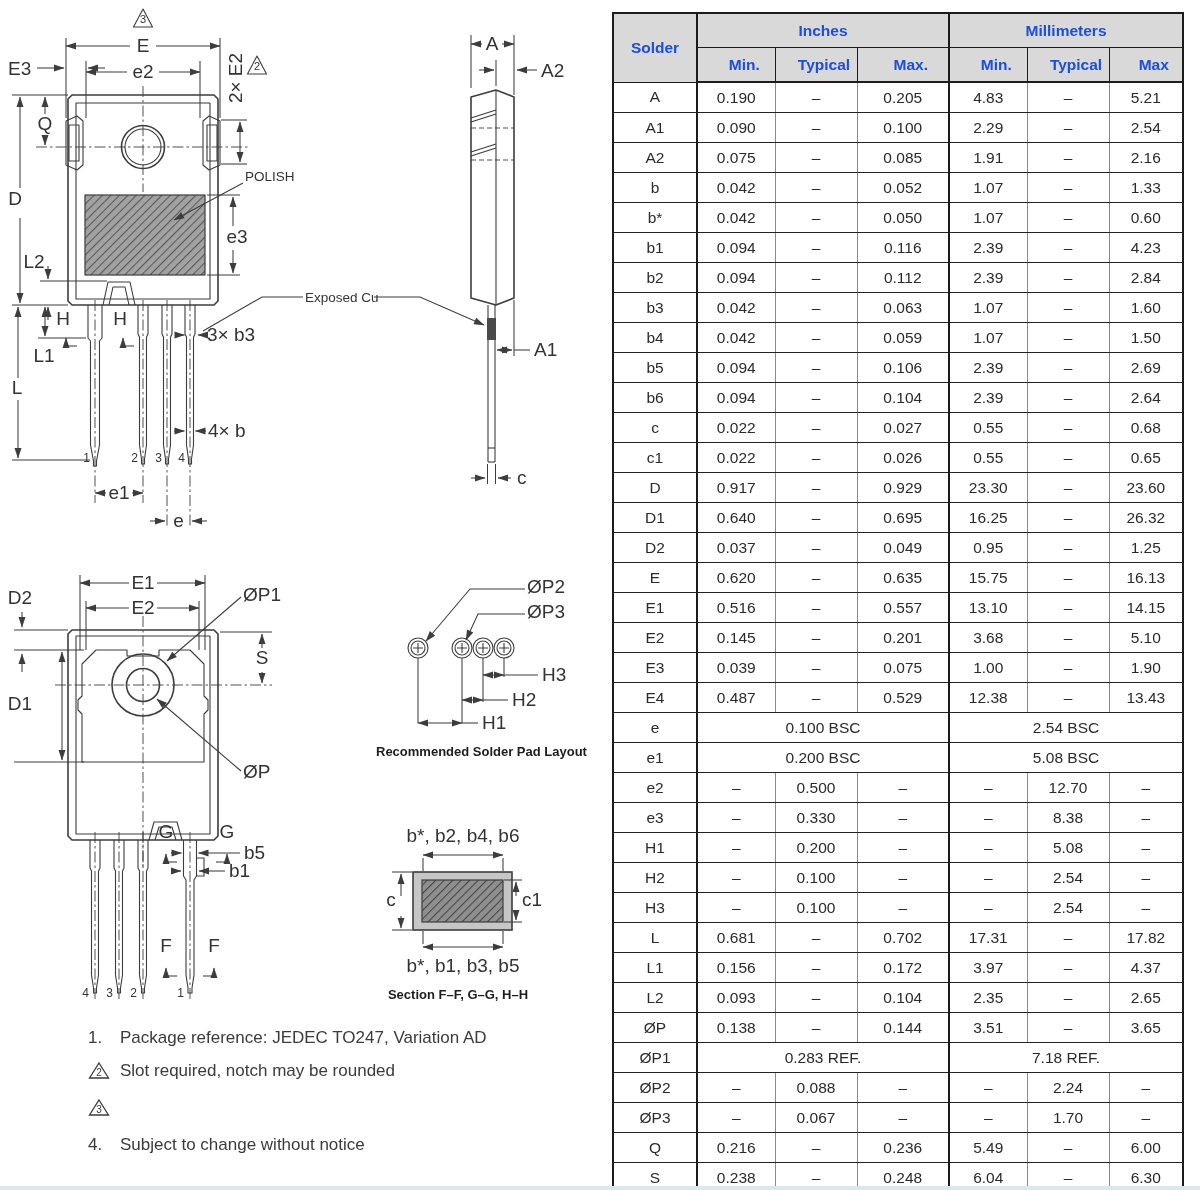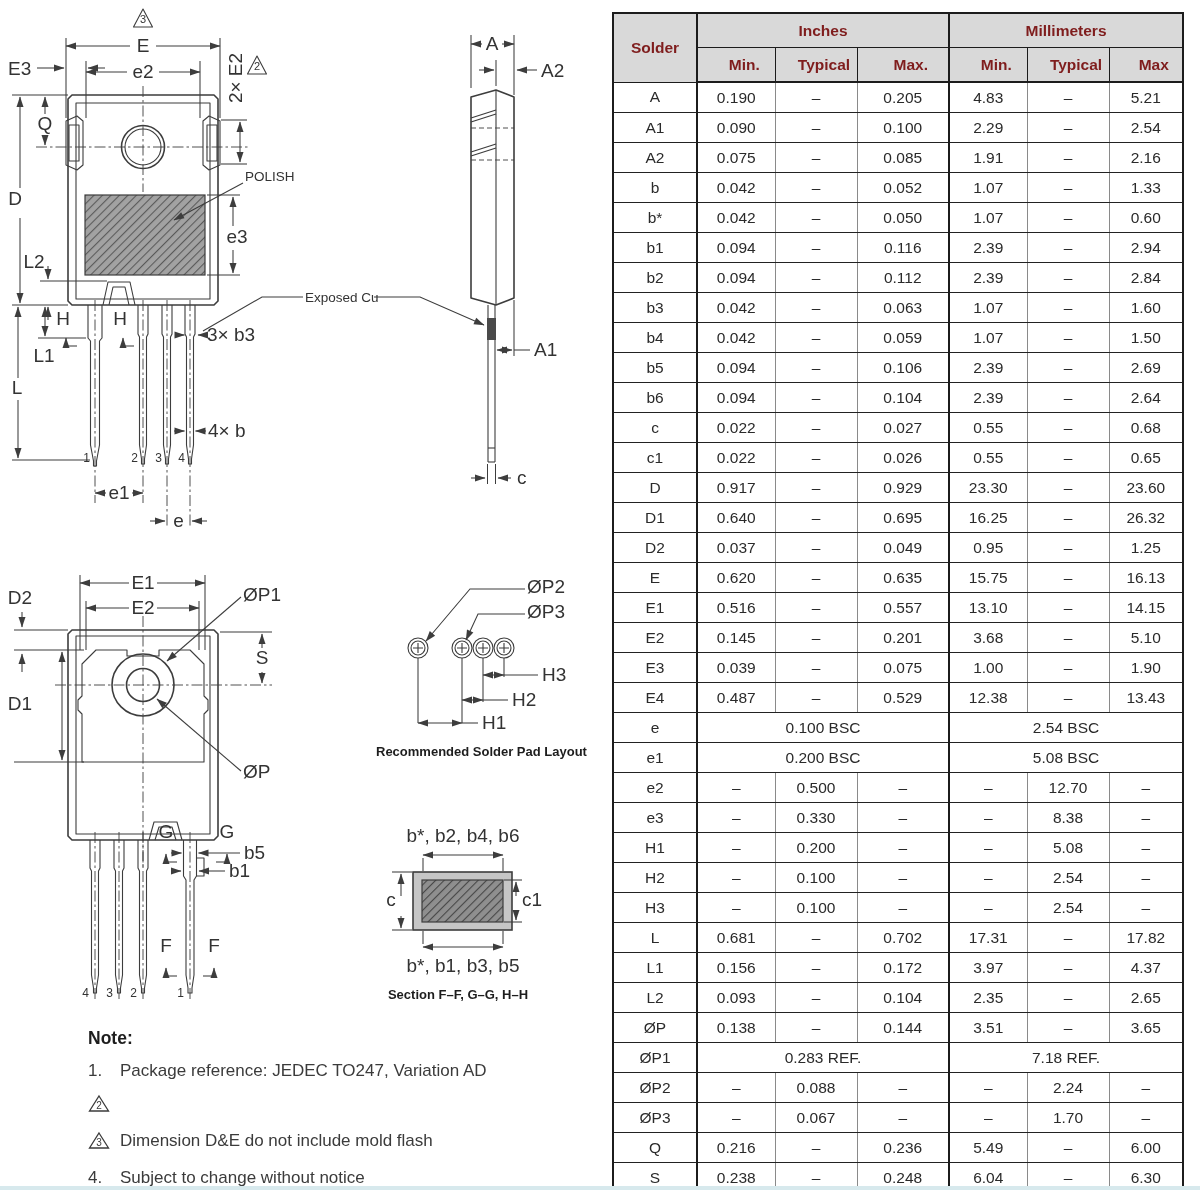--- a/index.html
+++ b/index.html
@@ -22,21 +22,21 @@
   .mid { text-anchor:middle; }
   .enda { text-anchor:end; }
   
   table.dim-table {
     position:absolute; left:612px; top:12px; width:570px;
     border-collapse:collapse; table-layout:fixed; background:#fff;
     font-family:"Liberation Sans", sans-serif; font-size:15.5px; color:#2a2a2a;
     border:2px solid #1c1c1c;
   }
   .dim-table th {
-    background:#d9d9d9; font-weight:bold; font-size:15.5px; color:#7f1d1d;
+    background:#d9d9d9; font-weight:bold; font-size:15.5px; color:#1d4ed8;
     border:1px solid #1c1c1c; height:33px; padding:0; text-align:center;
   }
   .dim-table thead tr.sub th { border-bottom:2px solid #1c1c1c;padding-left:16px; }
   .dim-table td {
     border-left:1px solid #8a8a8a; border-right:1px solid #8a8a8a;
     border-top:1.6px solid #222; border-bottom:1.6px solid #222;
     height:29px; padding:0; text-align:center;
   }
   .dim-table td.grp, .dim-table th.grp { border-left:2px solid #1c1c1c; }
   
@@ -438,21 +438,21 @@
           <td>–</td>
           <td>0.60</td>
         </tr>
         <tr>
           <td class="sym">b1</td>
           <td class="grp">0.094</td>
           <td>–</td>
           <td>0.116</td>
           <td class="grp">2.39</td>
           <td>–</td>
-          <td>2.94</td>
+          <td>4.23</td>
         </tr>
         <tr>
           <td class="sym">b2</td>
           <td class="grp">0.094</td>
           <td>–</td>
           <td>0.112</td>
           <td class="grp">2.39</td>
           <td>–</td>
           <td>2.84</td>
         </tr>
@@ -711,44 +711,43 @@
           <td>–</td>
           <td>0.248</td>
           <td class="grp">6.04</td>
           <td>–</td>
           <td>6.30</td>
         </tr>
       </tbody>
   </table>
 
   <div id="notes">
-    <div class="note-title">Note:</div>
 
     <div class="note-item">
       <div class="note-marker"><span class="num">1.</span></div>
       <div class="note-text">Package reference: JEDEC TO247, Variation AD</div>
     </div>
 
     <div class="note-item">
       <div class="note-marker">
         <svg width="22" height="19">
           <path d="M11,2 L20.5,17 H1.5 Z" fill="none" stroke="#3b3b3b" stroke-width="1.3"></path>
           <text x="11" y="14.5" text-anchor="middle" style="font:10px 'Liberation Sans',sans-serif; fill:#3b3b3b;">2</text>
         </svg>
       </div>
+      <div class="note-text">Slot required, notch may be rounded</div>
     </div>
 
     <div class="note-item">
       <div class="note-marker">
         <svg width="22" height="19">
           <path d="M11,2 L20.5,17 H1.5 Z" fill="none" stroke="#3b3b3b" stroke-width="1.3"></path>
           <text x="11" y="14.5" text-anchor="middle" style="font:10px 'Liberation Sans',sans-serif; fill:#3b3b3b;">3</text>
         </svg>
       </div>
-      <div class="note-text">Dimension D&amp;E do not include mold flash</div>
     </div>
 
     <div class="note-item">
       <div class="note-marker"><span class="num">4.</span></div>
       <div class="note-text">Subject to change without notice</div>
     </div>
   </div>
 
   <div id="footer-line" style="background: rgb(215, 233, 237);"></div>
 </div>

